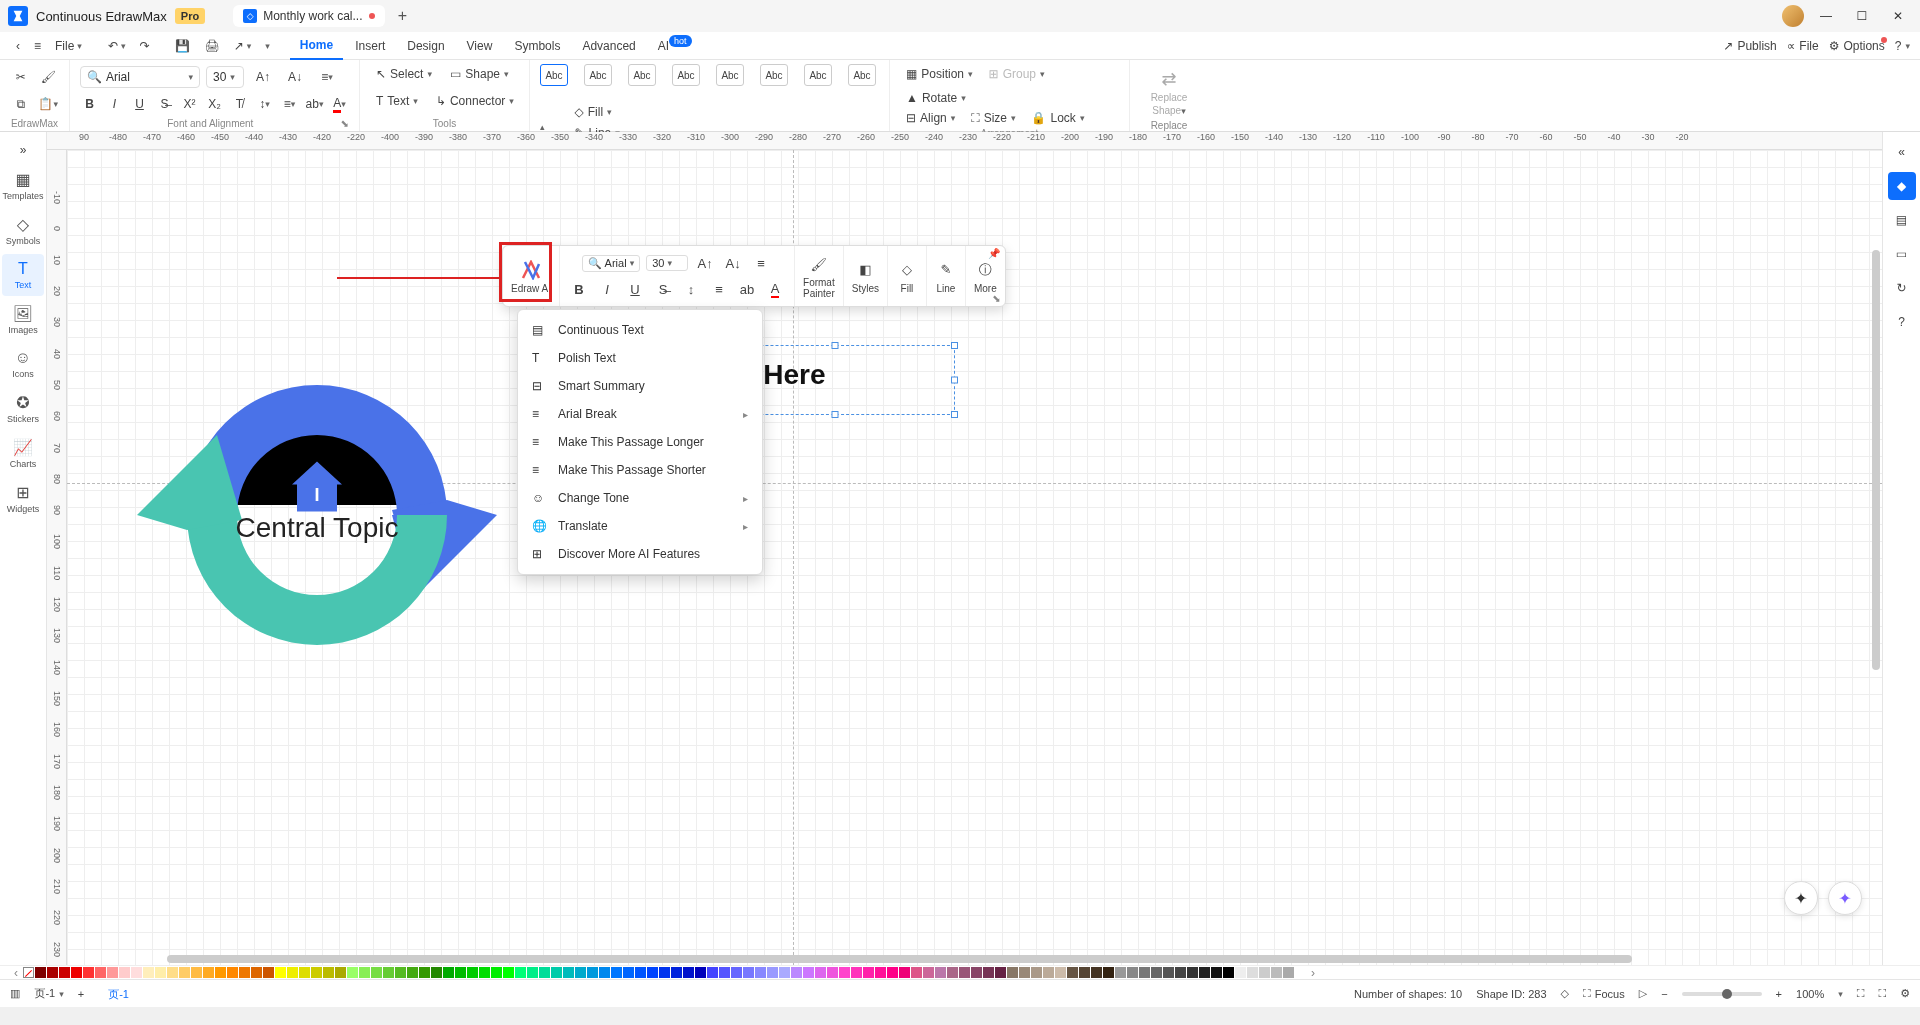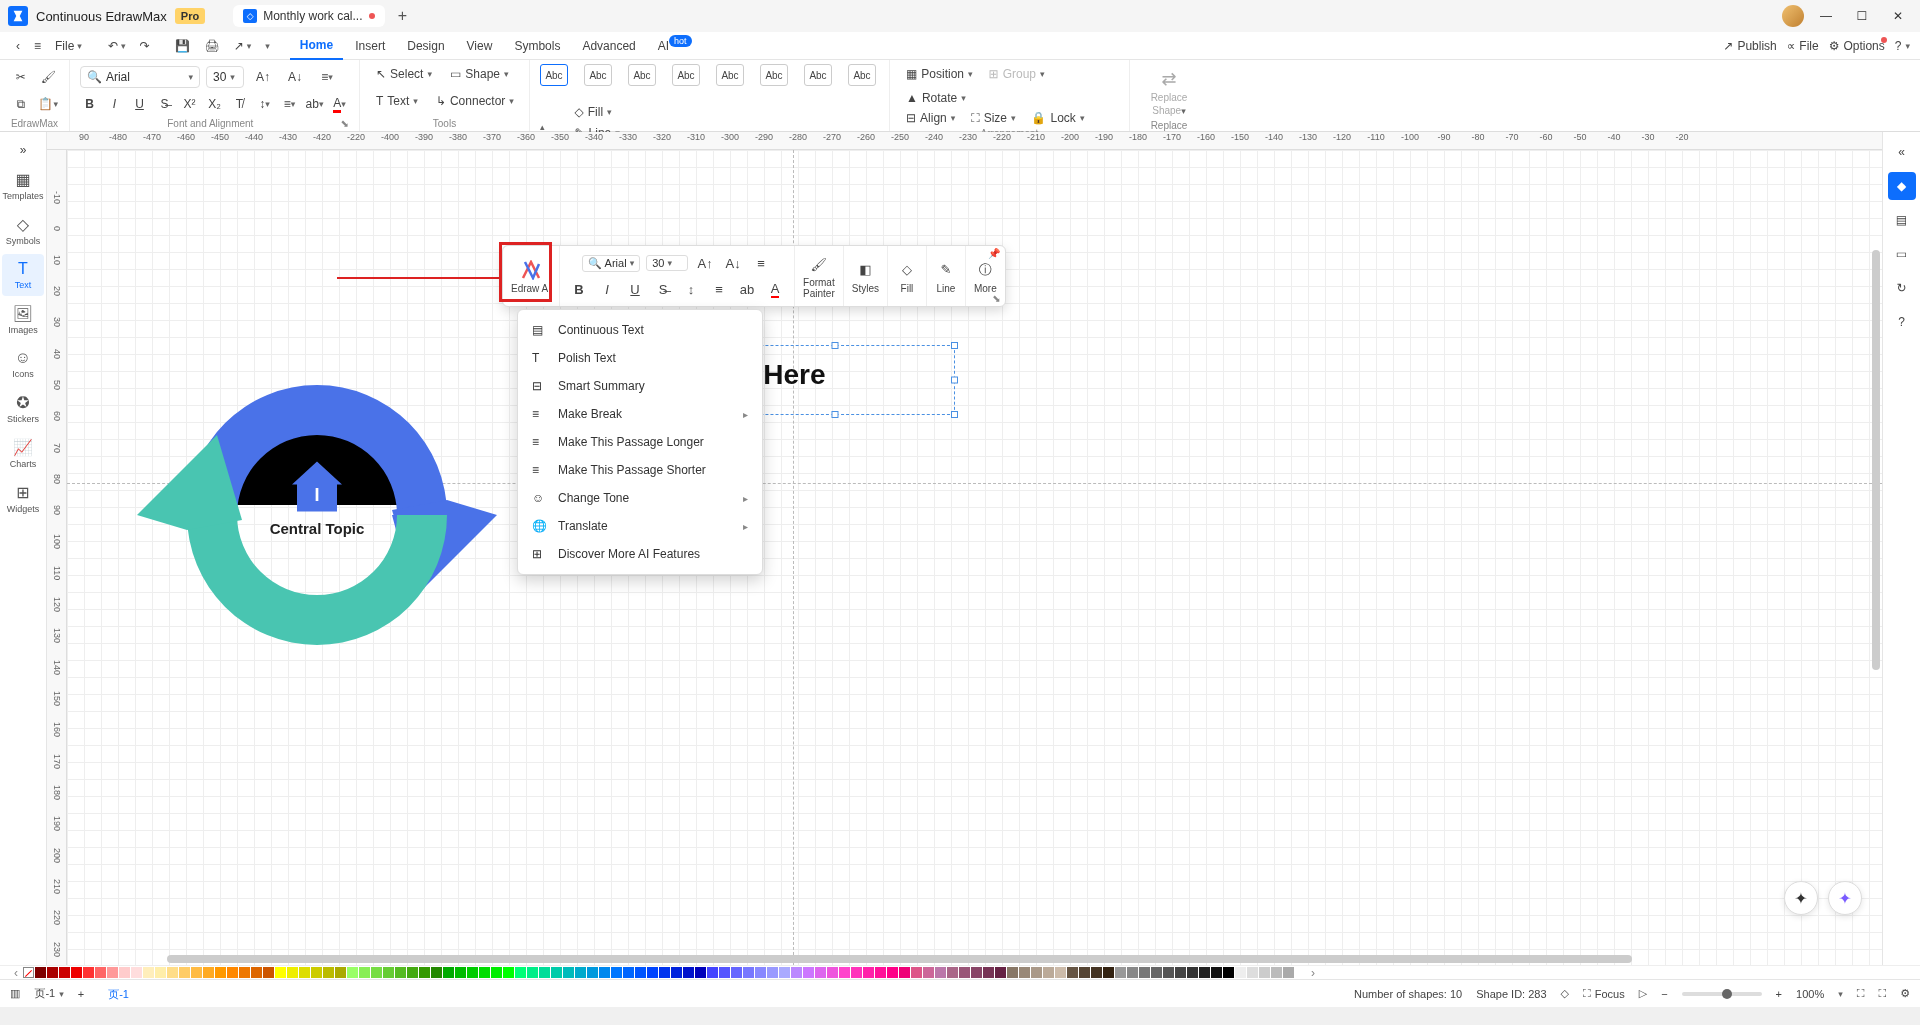--- a/index.html
+++ b/index.html
@@ -60,21 +60,21 @@
 .ruler-h span { width:34px; text-align:center; flex-shrink:0; }
 .canvas-body { flex:1; display:flex; overflow:hidden; position:relative; }
 .ruler-v { width:20px; background:#f8f8f8; border-right:1px solid #ddd; display:flex; flex-direction:column; font-size:9px; color:#666; }
 .ruler-v span { height:34px; display:flex; align-items:center; justify-content:center; writing-mode:vertical-lr; }
 .canvas { flex:1; position:relative; background:#fff; background-image:linear-gradient(#eee 1px,transparent 1px),linear-gradient(90deg,#eee 1px,transparent 1px); background-size:17px 17px; }
 
 
 .ring-container { position:absolute; left:70px; top:180px; width:360px; height:360px; }
 .ring-svg { width:360px; height:360px; }
 .house { position:absolute; left:50%; top:44%; transform:translate(-50%,-50%); }
-.central-label { position:absolute; left:50%; top:55%; transform:translate(-50%,-50%); font-size:15px; font-weight:700; color:#222; }
+.central-label { position:absolute; left:50%; top:55%; transform:translate(-50%,-50%); font-size:28px; font-weight:400; color:#222; }
 
 .selected-box { position:absolute; left:648px; top:195px; width:240px; height:70px; }
 .sel-handles { position:absolute; inset:0; border:1px dashed #4a90e2; }
 .sel-handle { position:absolute; width:7px; height:7px; background:#fff; border:1px solid #4a90e2; }
 .sh-tl{top:-4px;left:-4px} .sh-tr{top:-4px;right:-4px} .sh-bl{bottom:-4px;left:-4px} .sh-br{bottom:-4px;right:-4px}
 .sh-ml{top:50%;left:-4px;transform:translateY(-50%)} .sh-mr{top:50%;right:-4px;transform:translateY(-50%)}
 .sh-tc{top:-4px;left:50%;transform:translateX(-50%)} .sh-bc{bottom:-4px;left:50%;transform:translateX(-50%)}
 .sel-rotate { position:absolute; top:-20px; left:-4px; width:12px; height:12px; color:#4a90e2; font-size:11px; }
 .sel-text { position:absolute; left:0; top:14px; font-size:28px; font-weight:700; color:#111; }
 
@@ -521,21 +521,21 @@
             <div class="ai-item">
               <span style="width:16px">T</span>
               <span>Polish Text</span>
             </div>
             <div class="ai-item">
               <span style="width:16px">⊟</span>
               <span>Smart Summary</span>
             </div>
             <div class="ai-item">
               <span style="width:16px">≡</span>
-              <span>Make Break</span>
+              <span>Arial Break</span>
               <span class="ai-sub">▸</span>
             </div>
             <div class="ai-item">
               <span style="width:16px">≡</span>
               <span>Make This Passage Longer</span>
             </div>
             <div class="ai-item">
               <span style="width:16px">≡</span>
               <span>Make This Passage Shorter</span>
             </div>

